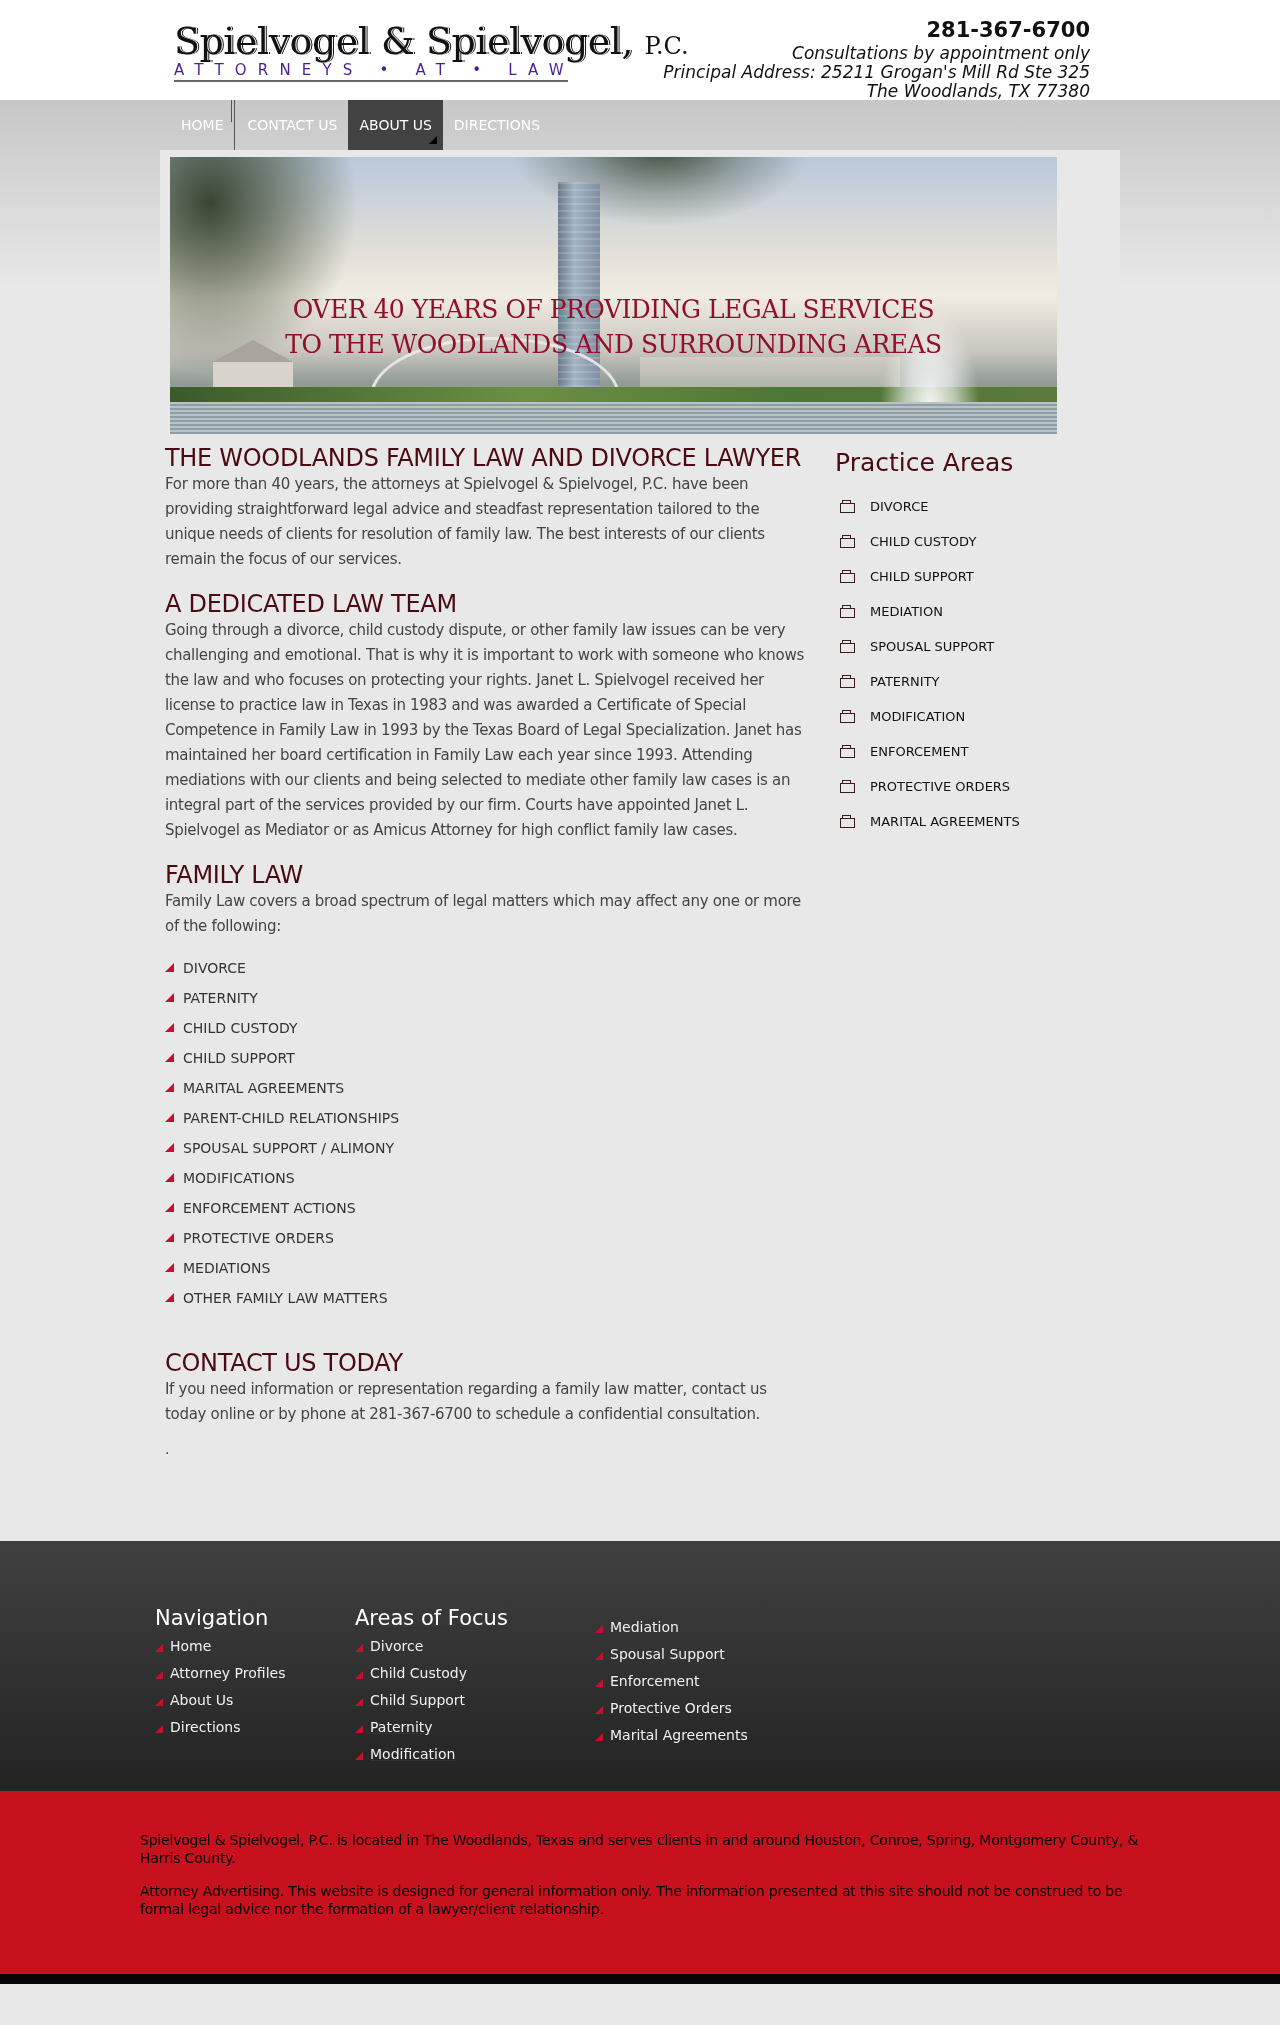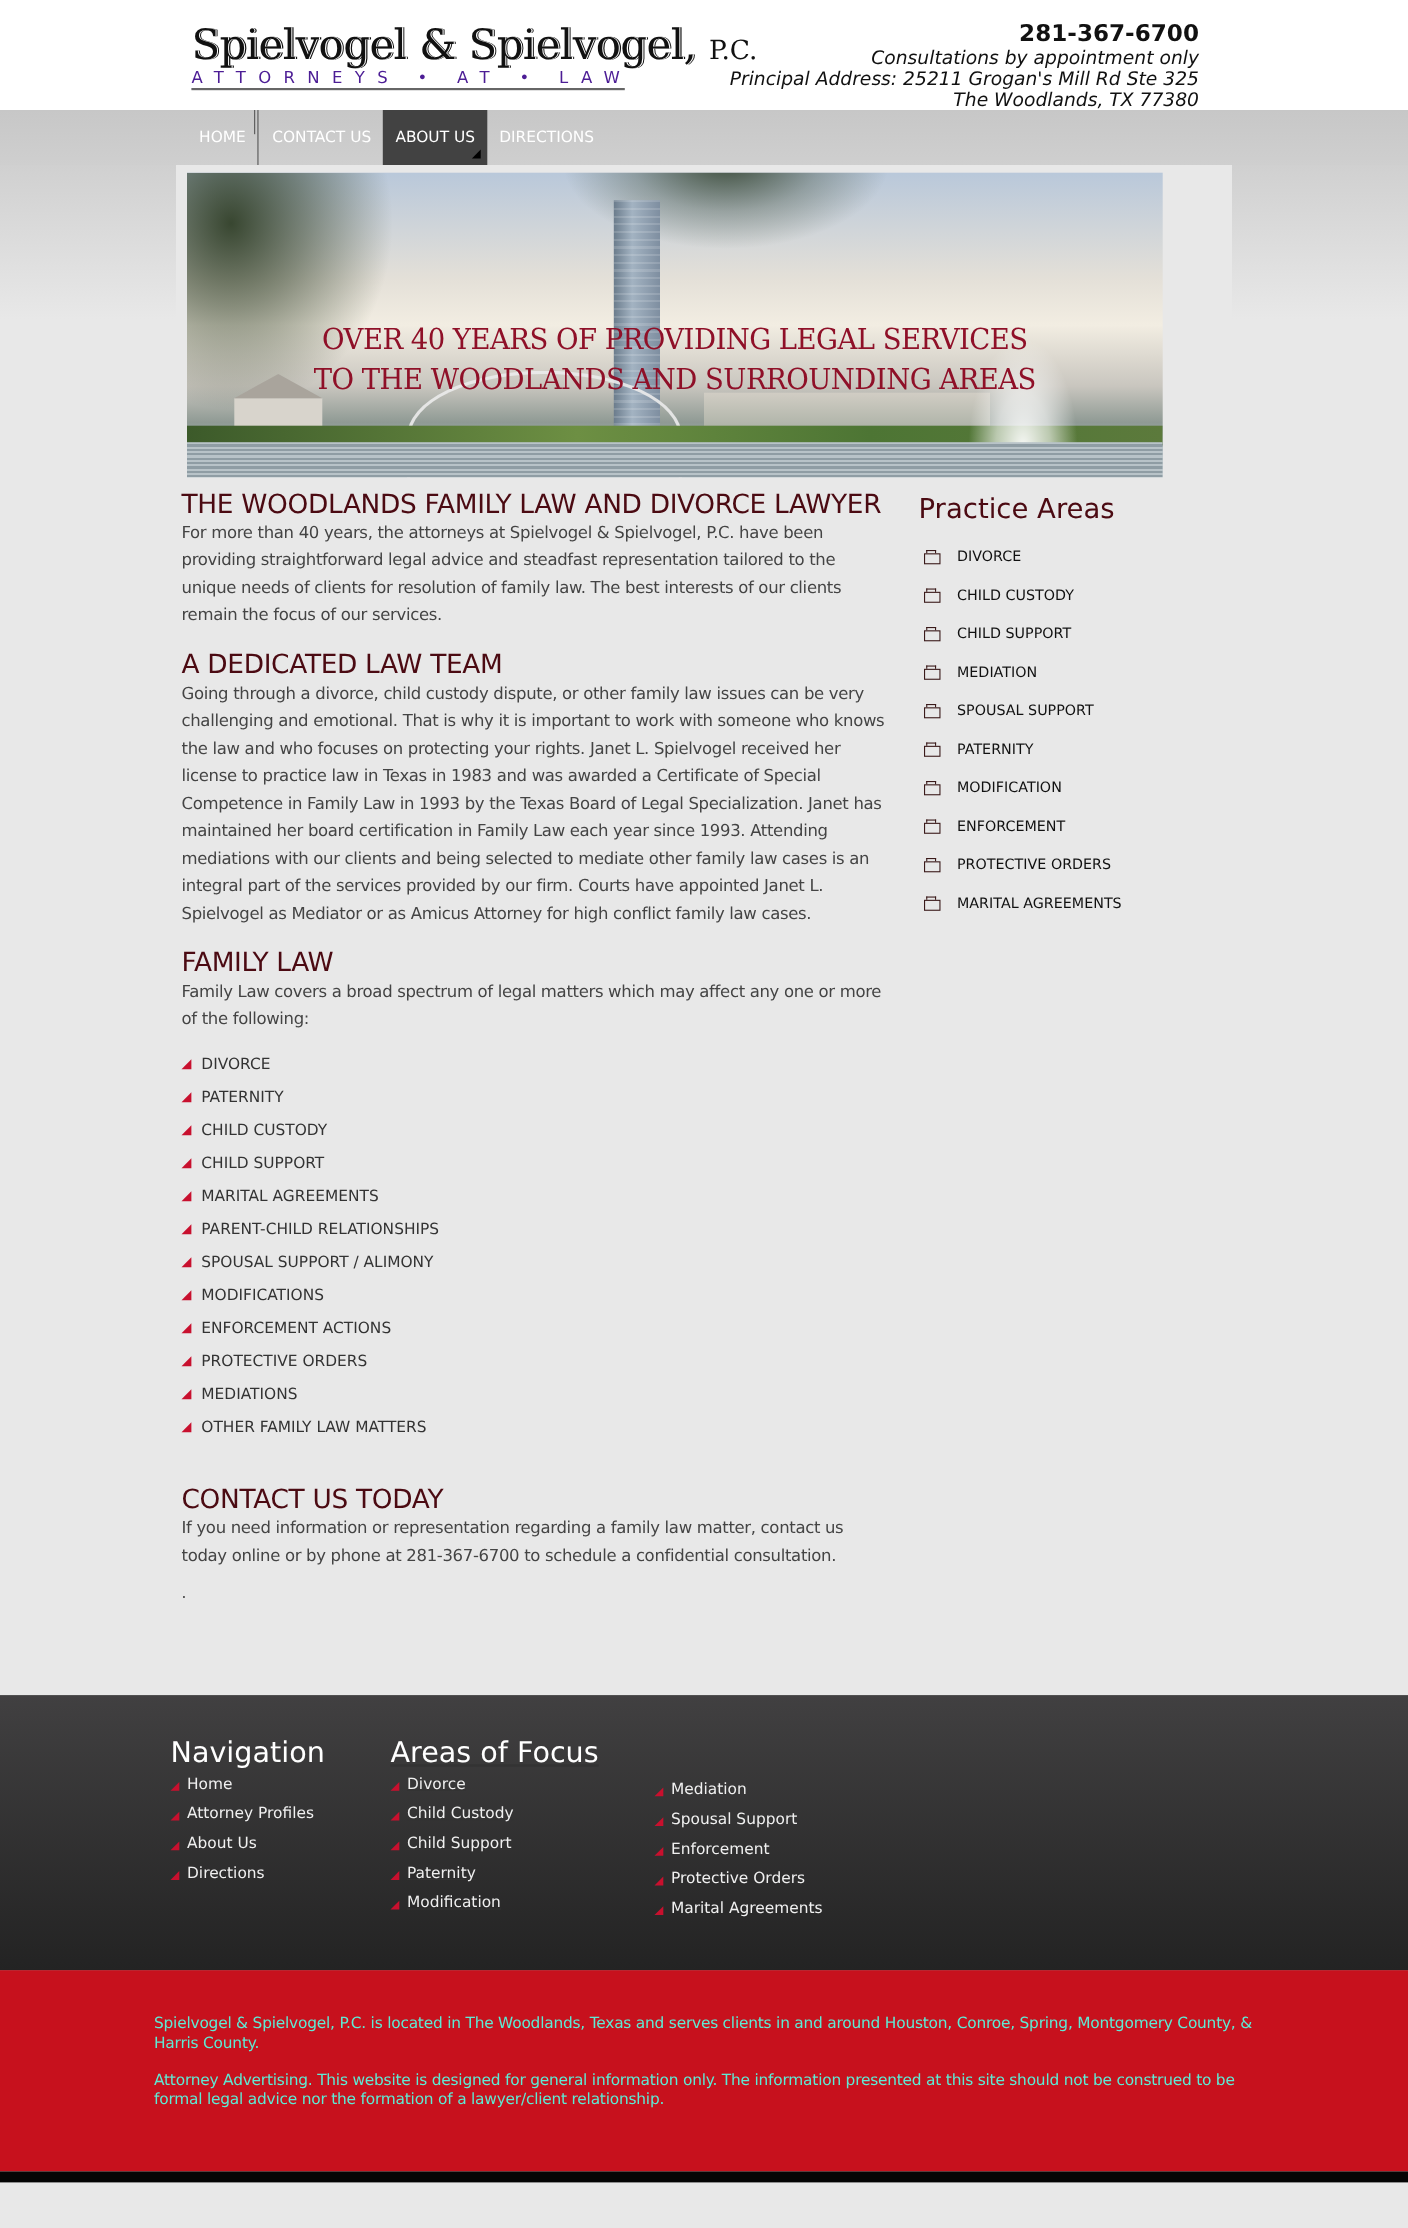--- a/index.html
+++ b/index.html
@@ -277,44 +277,45 @@
   
   .footer-dark {
     margin-top: 70px;
     height: 250px;
     background: linear-gradient(#414041, #232323);
     position: relative;
   }
   .fcol { position: absolute; top: 40px; }
   .fcol h3 {
     font-weight: normal;
-    font-size: 26px;
+    font-size: 21px;
     color: #ffffff;
     line-height: 26px;
     margin-bottom: 1px;
+    margin-top: 24px;
   }
   .flink {
     display: flex;
     align-items: center;
     height: 27px;
     font-size: 14px;
     color: #f0f0f0;
     cursor: pointer;
   }
   .ftri {
     width: 0; height: 0;
     border-left: 8px solid transparent;
     border-bottom: 8px solid #c8102e;
     margin-right: 7px;
     margin-top: 5px;
   }
   .footer-red {
     height: 183px;
     background: #c7111d;
-    color: #5eead4;
+    color: #000000;
     font-size: 14px;
     line-height: 18px;
     padding: 40px 0 0 140px;
   }
   .footer-red p { width: 1000px; margin-bottom: 15px; letter-spacing: -0.2px; }
   .footer-black { height: 10px; background: #050505; }
 </style>
 </head>
 <body>
 

